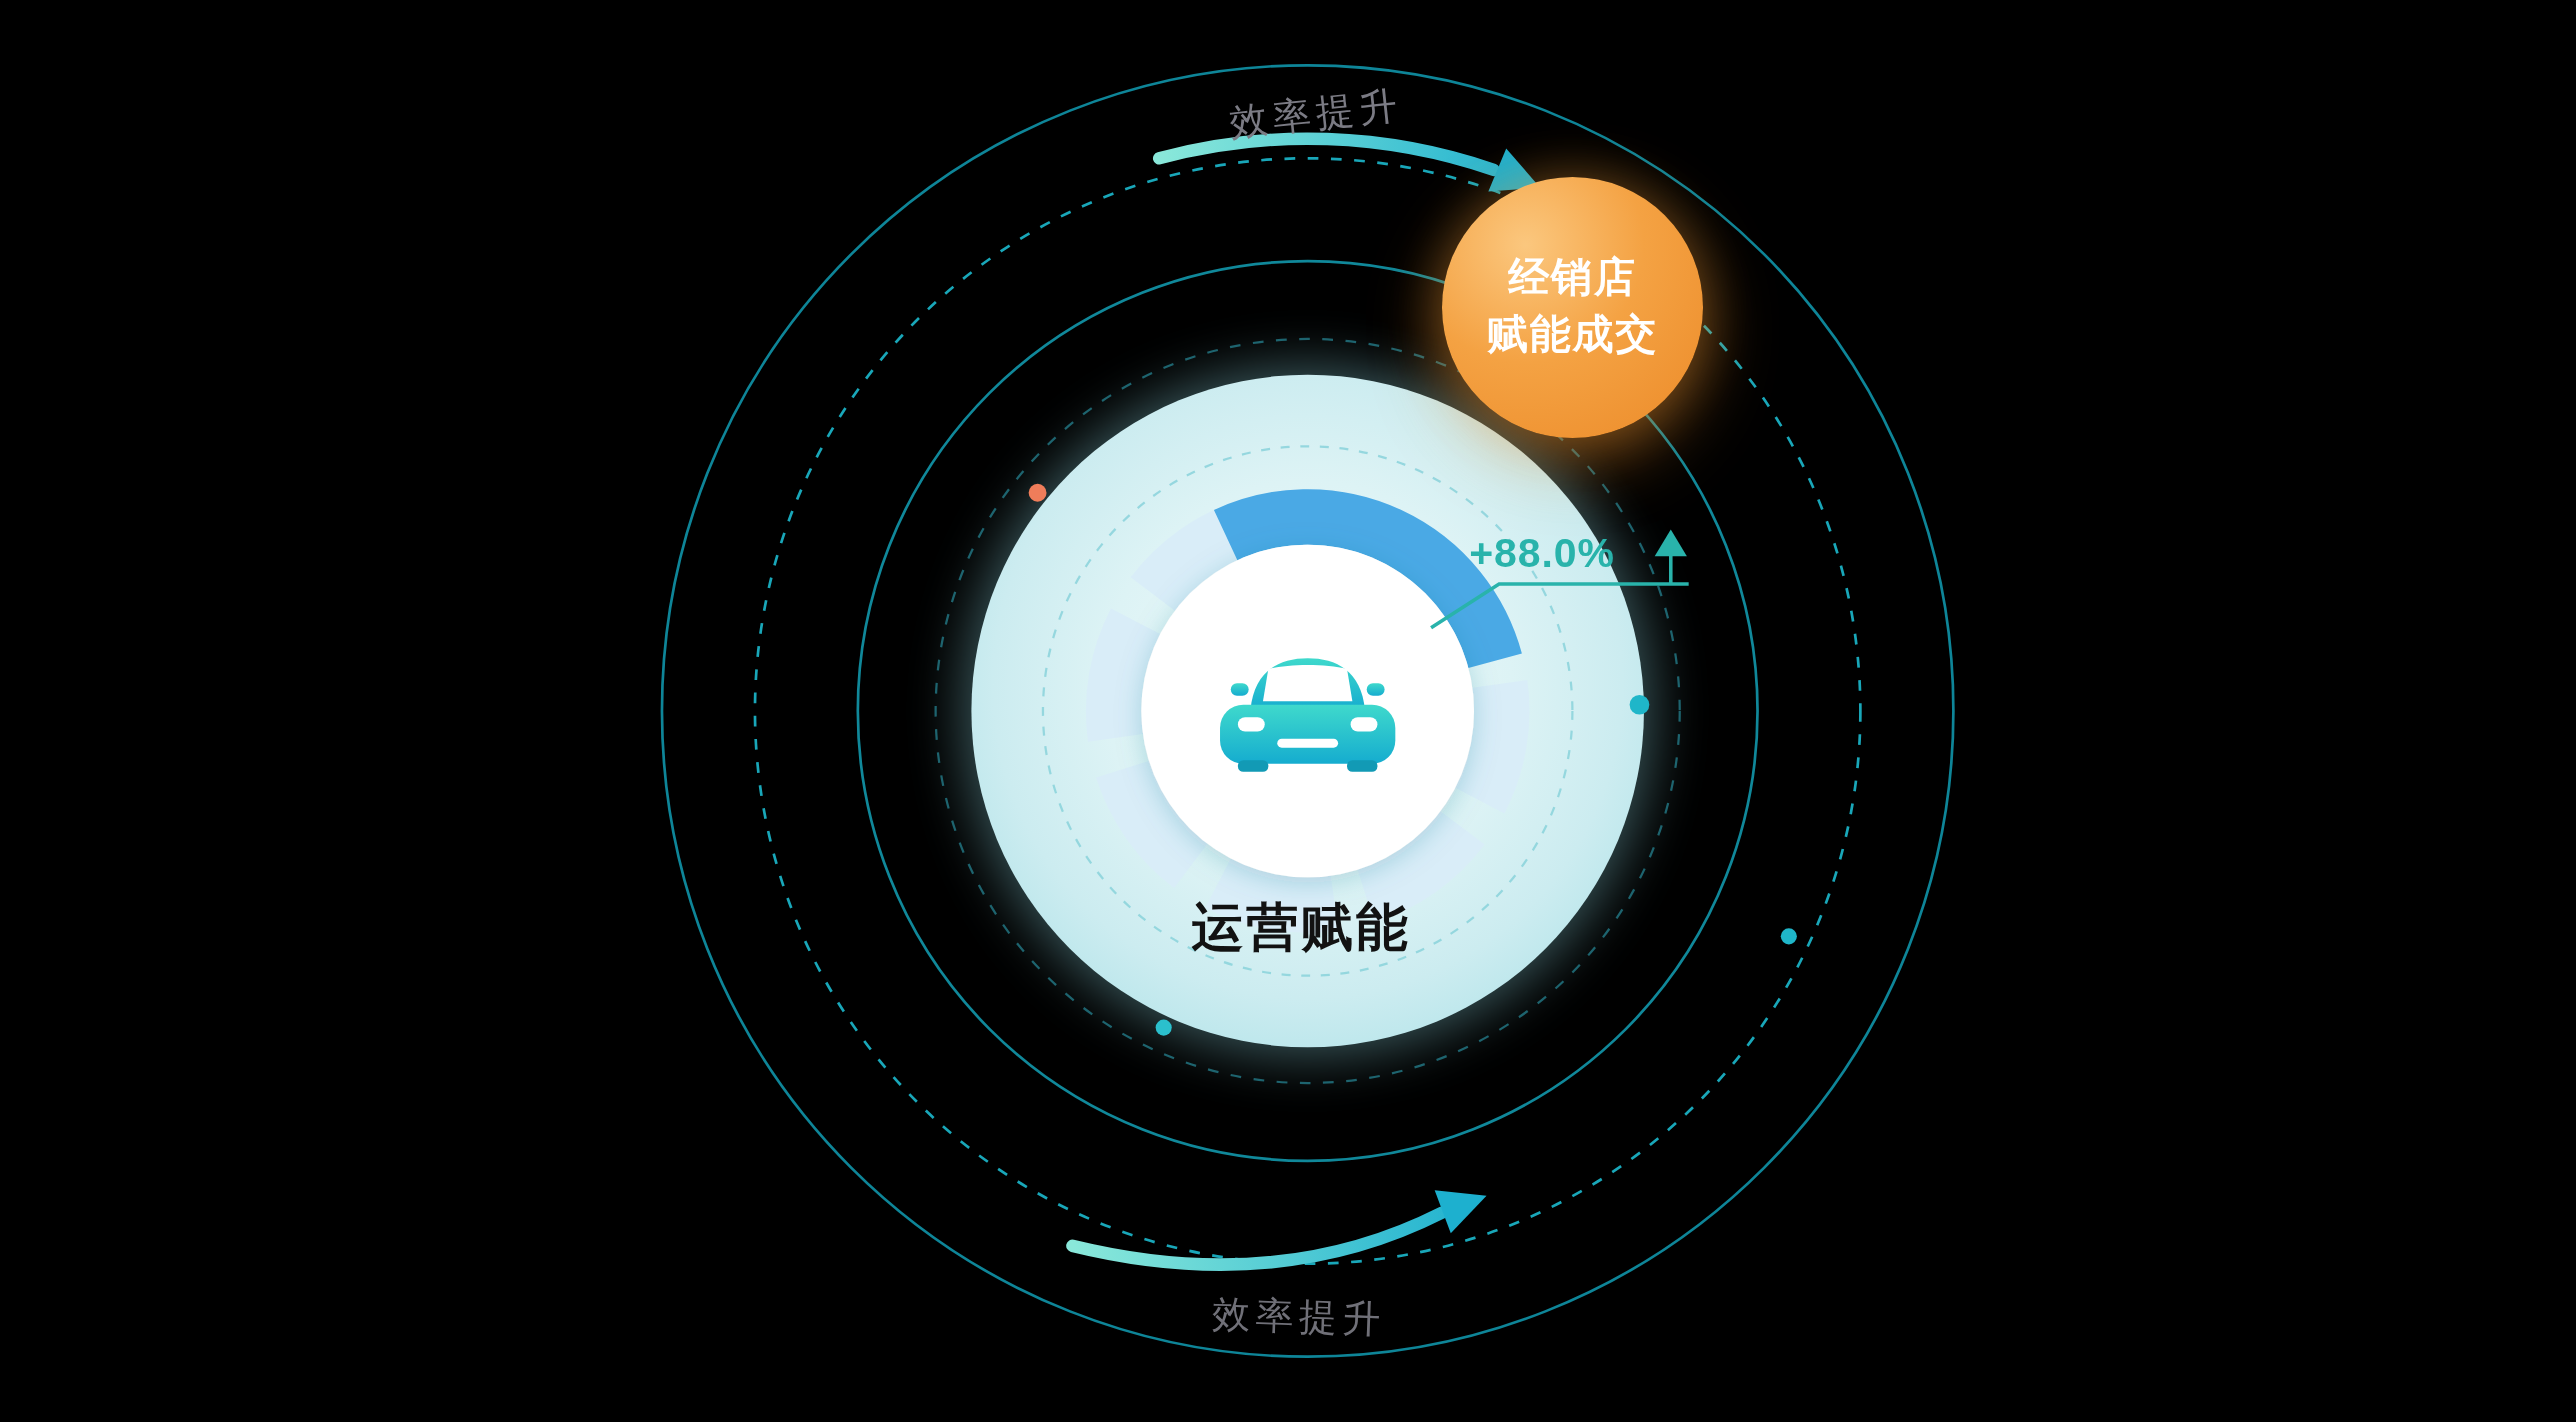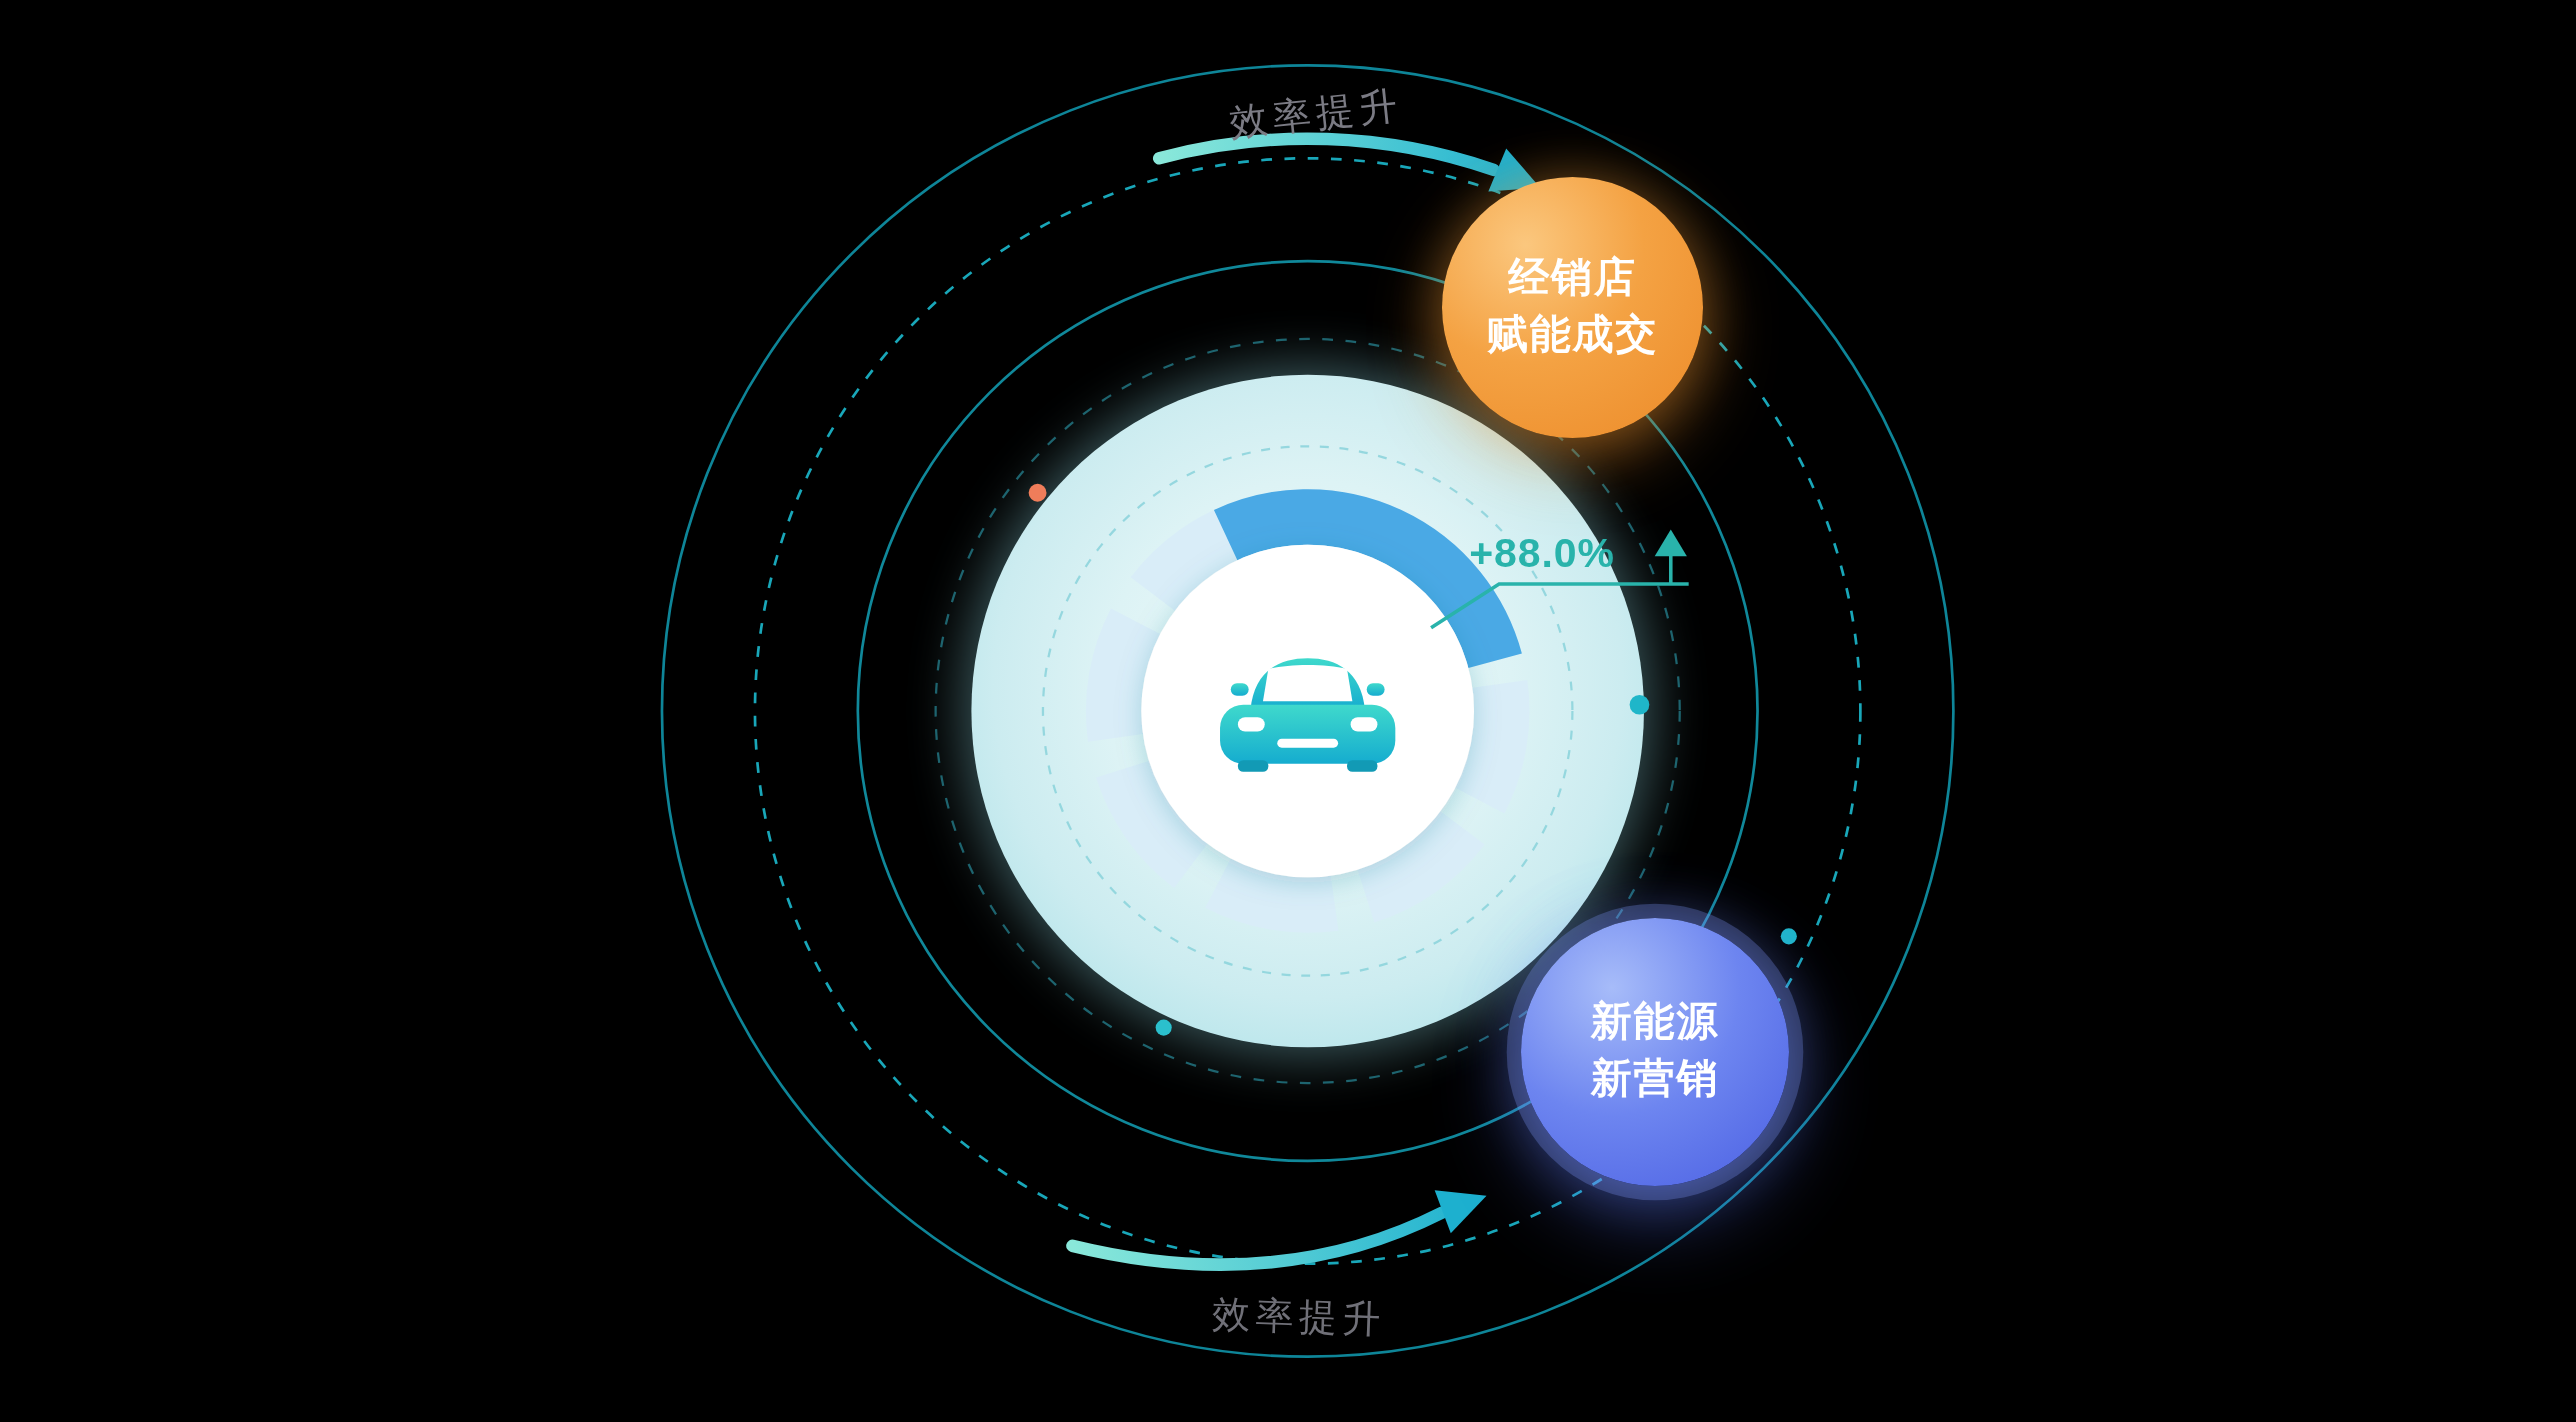--- a/index.html
+++ b/index.html
@@ -121,34 +121,29 @@
     </g>
 
     <g>
       <circle cx="1160" cy="551" r="10" fill="#ef7d5a"></circle>
       <circle cx="1833" cy="788" r="11" fill="#1fb6c9"></circle>
       <circle cx="1301" cy="1149" r="9" fill="#2bc0cd"></circle>
       <circle cx="2000" cy="1047" r="9" fill="#1fb6c9"></circle>
     </g>
   </svg>
 
+  <div class="abs hub-label">运营赋能</div>
   <div class="abs metric-label">+88.0%</div>
 
   <div class="abs orbit-label top">效率提升</div>
   <div class="abs orbit-label bottom">效率提升</div>
 
   <div class="bubble bubble-dealer">
     <div class="txt">
       <div>经销店</div>
       <div>赋能成交</div>
     </div>
   </div>
 
 
-  <div class="bubble bubble-nev">
-    <div class="txt">
-      <div>新能源</div>
-      <div>新营销</div>
-    </div>
-  </div>
 
 </div>
 
 
 </body></html>

